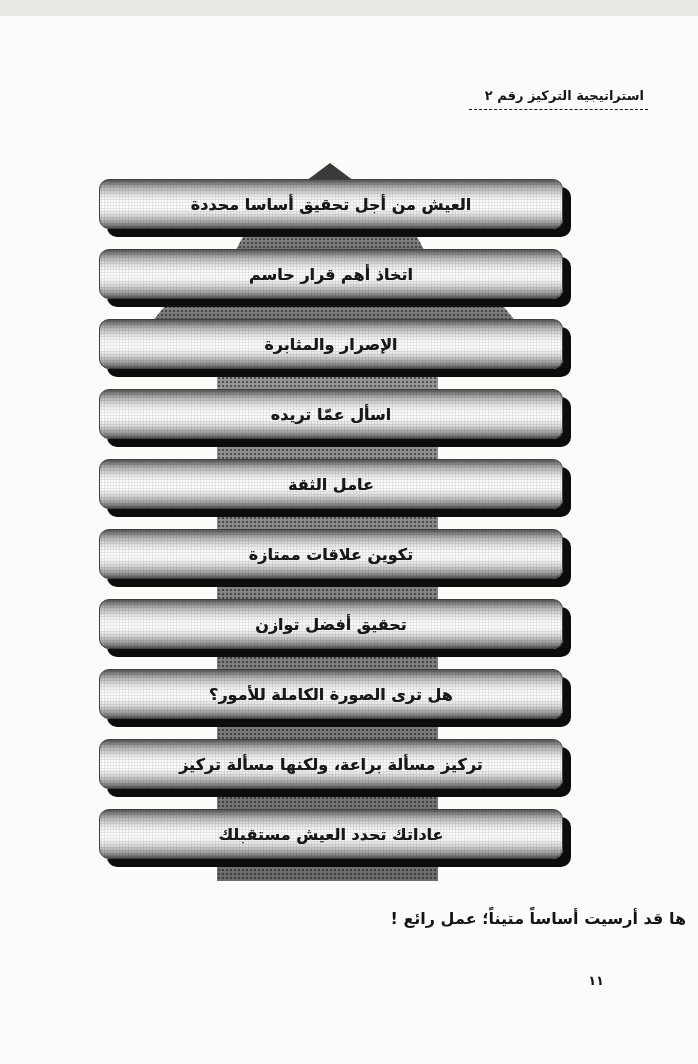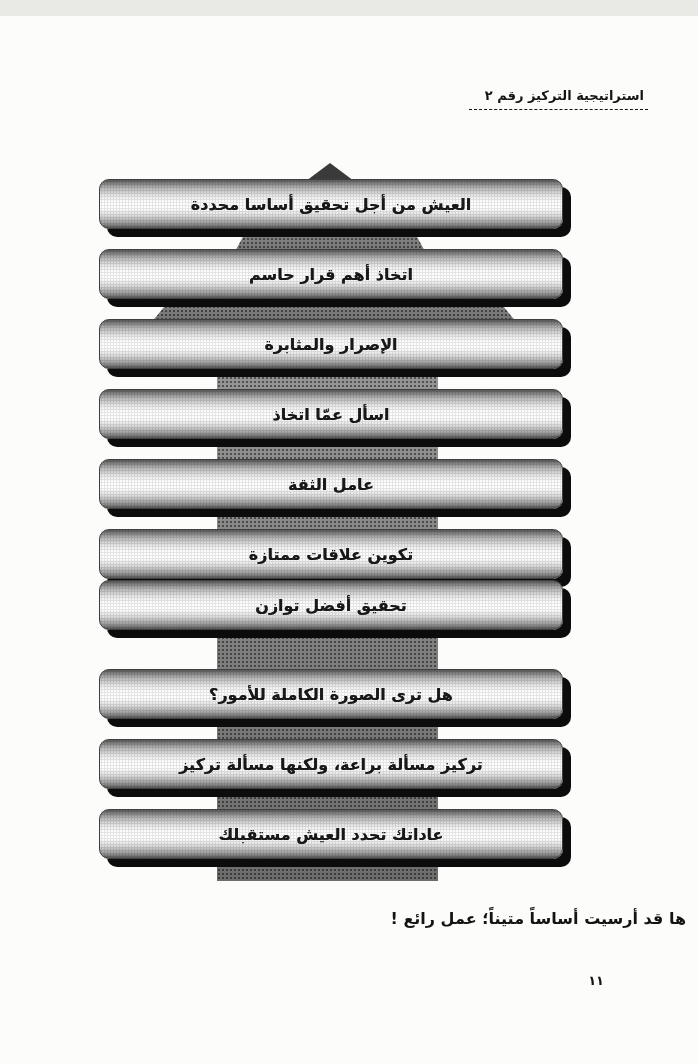--- a/index.html
+++ b/index.html
@@ -76,29 +76,29 @@
   <div class="bar" style="top:163px">
     <span class="bar-label">العيش من أجل تحقيق أساسا محددة</span>
   </div>
   <div class="bar" style="top:233px">
     <span class="bar-label">اتخاذ أهم قرار حاسم</span>
   </div>
   <div class="bar" style="top:303px">
     <span class="bar-label">الإصرار والمثابرة</span>
   </div>
   <div class="bar" style="top:373px">
-    <span class="bar-label">اسأل عمّا اتخاذ</span>
+    <span class="bar-label">اسأل عمّا تريده</span>
   </div>
   <div class="bar" style="top:443px">
     <span class="bar-label">عامل الثقة</span>
   </div>
   <div class="bar" style="top:513px">
     <span class="bar-label">تكوين علاقات ممتازة</span>
   </div>
-  <div class="bar" style="top:564px">
+  <div class="bar" style="top:583px">
     <span class="bar-label">تحقيق أفضل توازن</span>
   </div>
   <div class="bar" style="top:653px">
     <span class="bar-label">هل ترى الصورة الكاملة للأمور؟</span>
   </div>
   <div class="bar" style="top:723px">
     <span class="bar-label">تركيز مسألة براعة، ولكنها مسألة تركيز</span>
   </div>
   <div class="bar" style="top:793px">
     <span class="bar-label">عاداتك تحدد العيش مستقبلك</span>

